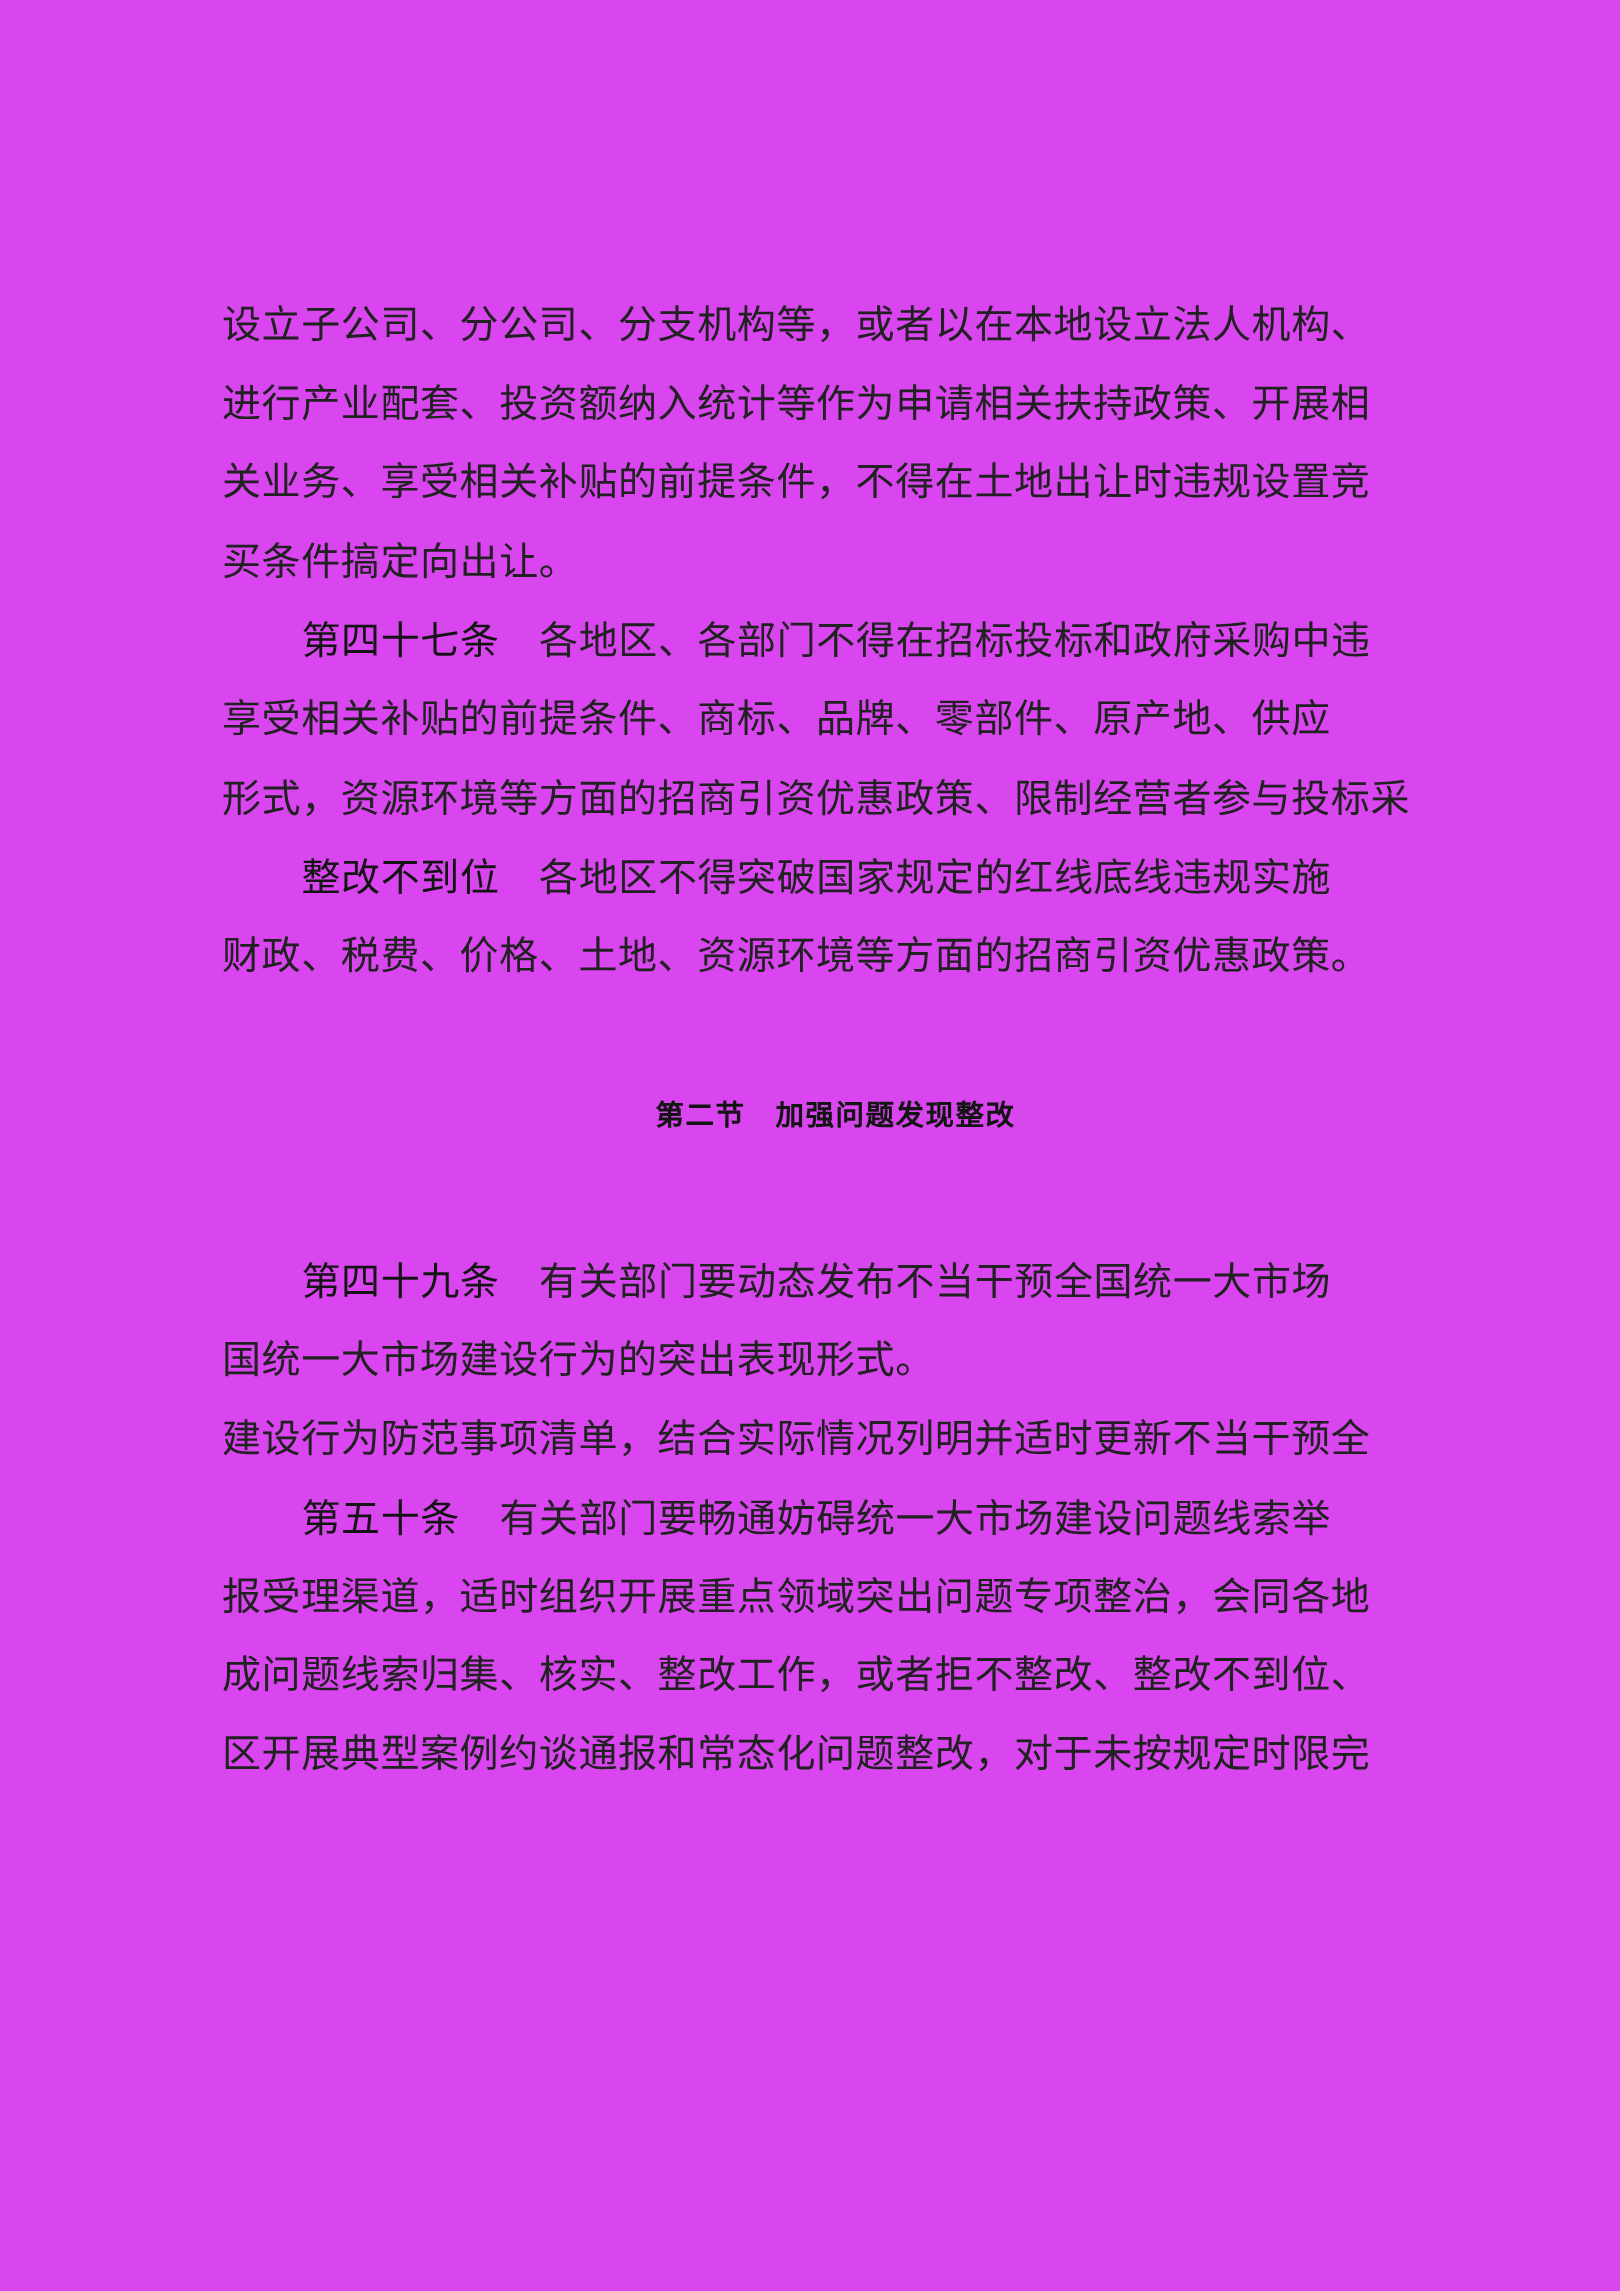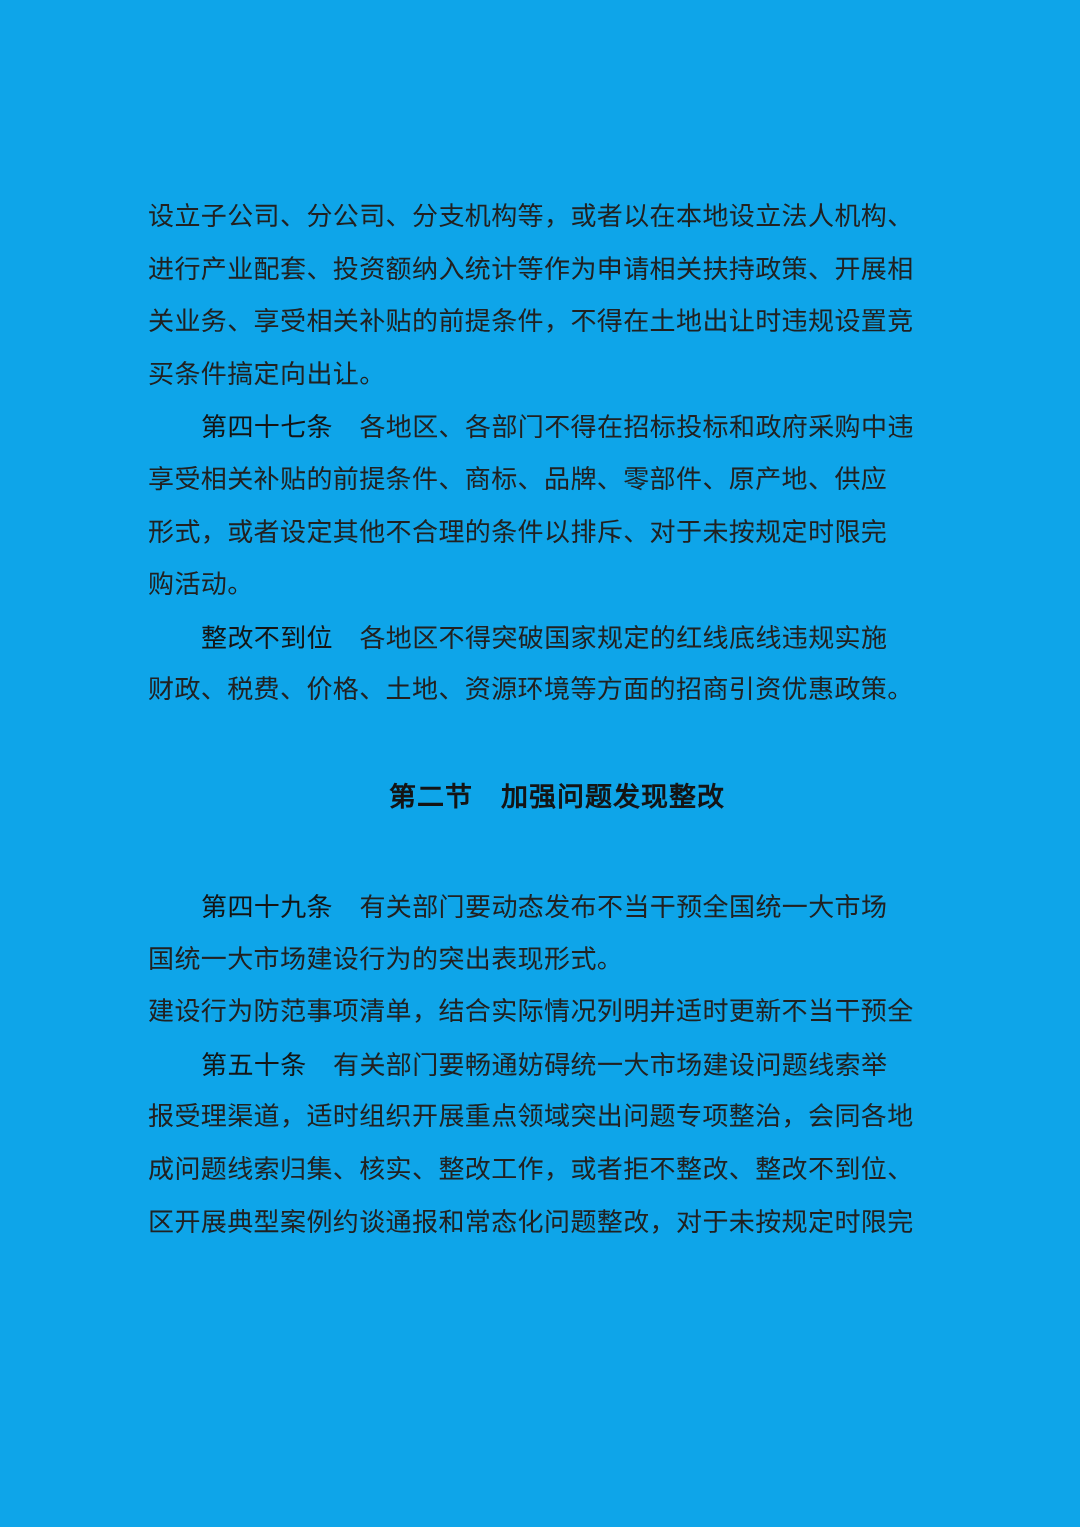--- a/index.html
+++ b/index.html
@@ -4,21 +4,21 @@
 <style>
   html, body {
     margin: 0;
     padding: 0;
     background: #ffffff;
   }
   .document-page {
     position: relative;
     width: 1080px;
     height: 1527px;
-    background: #0ea5e9;
+    background: #d946ef;
     overflow: hidden;
   }
   .document-content {
     position: absolute;
     left: 148px;
     top: 191px;
     width: 766px;
   }
   .text-line {
     height: 52.6px;
@@ -37,40 +37,39 @@
     color: #141414;
     font-family: "Liberation Sans", "DejaVu Sans", sans-serif;
   }
   .section-heading {
     height: 53px;
     line-height: 53px;
     margin: 54px 0 57px 0;
     position: relative;
     left: 26px;
     text-align: center;
-    font-size: 27px;
+    font-size: 19px;
     font-weight: 700;
     letter-spacing: 1px;
     color: #141414;
     font-family: "Liberation Sans", "DejaVu Sans", sans-serif;
   }
 </style>
 </head>
 <body>
 
 <div class="document-page">
   <div class="document-content">
       <div class="text-line"><span>设立子公司、分公司、分支机构等，或者以在本地设立法人机构、</span></div>
       <div class="text-line"><span>进行产业配套、投资额纳入统计等作为申请相关扶持政策、开展相</span></div>
       <div class="text-line"><span>关业务、享受相关补贴的前提条件，不得在土地出让时违规设置竞</span></div>
       <div class="text-line"><span>买条件搞定向出让。</span></div>
       <div class="text-line indent"><span class="article-label">第四十七条</span><span>　各地区、各部门不得在招标投标和政府采购中违</span></div>
       <div class="text-line"><span>享受相关补贴的前提条件、商标、品牌、零部件、原产地、供应</span></div>
-      <div class="text-line"><span>形式，或者设定其他不合理的条件以排斥、对于未按规定时限完</span></div>
-      <div class="text-line"><span>购活动。</span></div>
+      <div class="text-line"><span>形式，资源环境等方面的招商引资优惠政策、限制经营者参与投标采</span></div>
       <div class="text-line indent"><span class="article-label">整改不到位</span><span>　各地区不得突破国家规定的红线底线违规实施</span></div>
       <div class="text-line"><span>财政、税费、价格、土地、资源环境等方面的招商引资优惠政策。</span></div>
       <div class="section-heading">第二节　加强问题发现整改</div>
       <div class="text-line indent"><span class="article-label">第四十九条</span><span>　有关部门要动态发布不当干预全国统一大市场</span></div>
       <div class="text-line"><span>国统一大市场建设行为的突出表现形式。</span></div>
       <div class="text-line"><span>建设行为防范事项清单，结合实际情况列明并适时更新不当干预全</span></div>
       <div class="text-line indent"><span class="article-label">第五十条</span><span>　有关部门要畅通妨碍统一大市场建设问题线索举</span></div>
       <div class="text-line"><span>报受理渠道，适时组织开展重点领域突出问题专项整治，会同各地</span></div>
       <div class="text-line"><span>成问题线索归集、核实、整改工作，或者拒不整改、整改不到位、</span></div>
       <div class="text-line"><span>区开展典型案例约谈通报和常态化问题整改，对于未按规定时限完</span></div>

